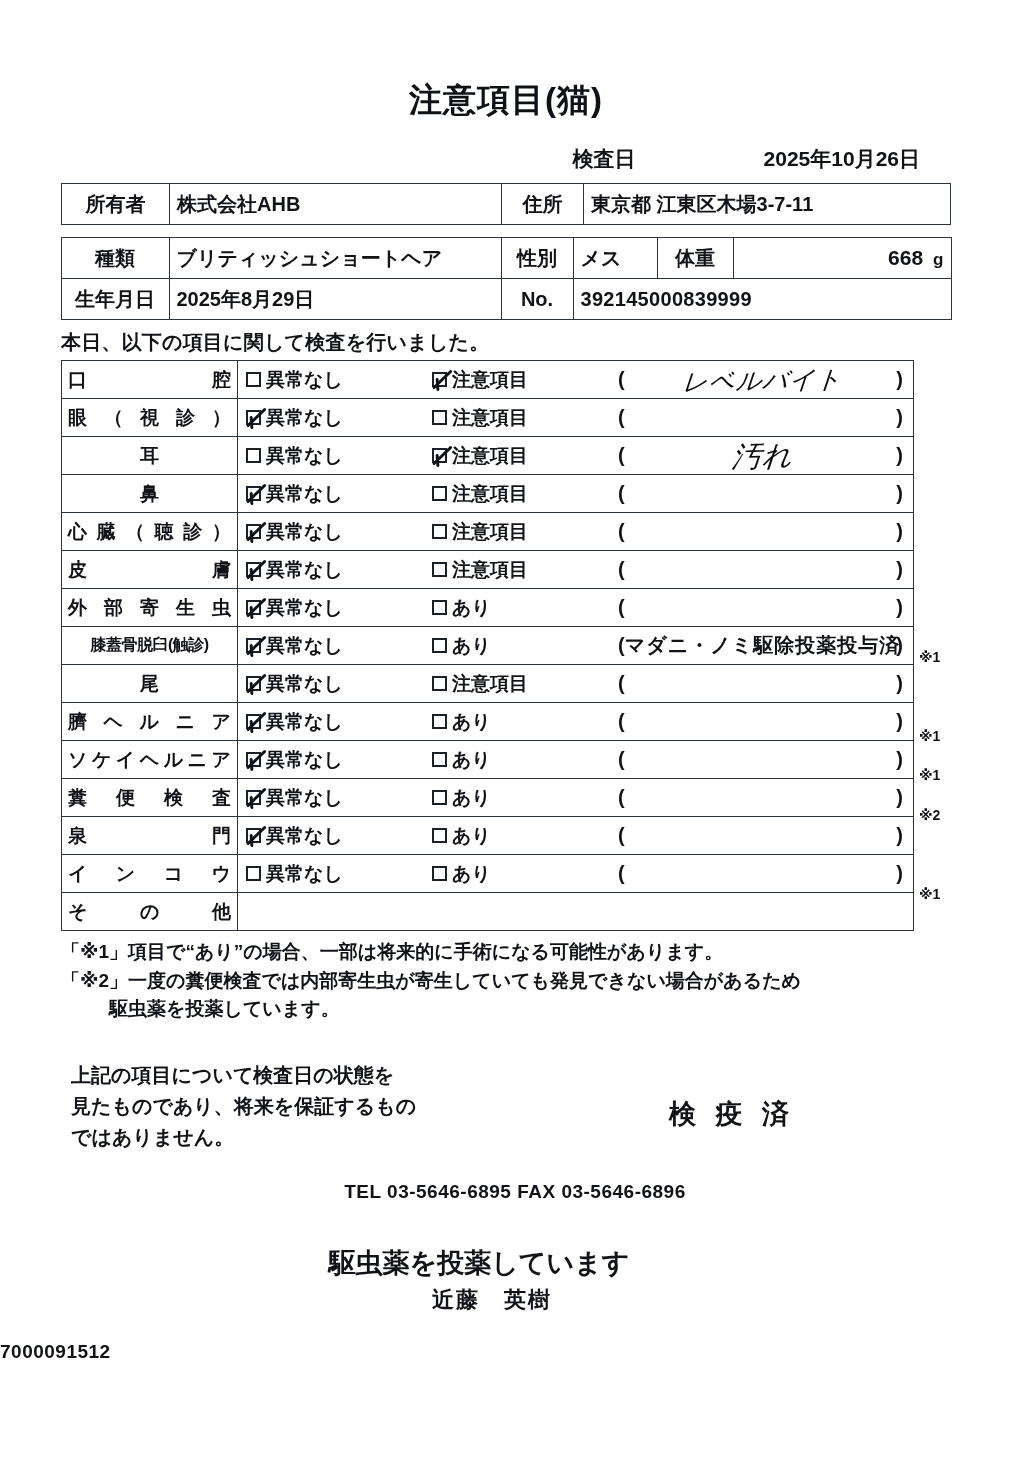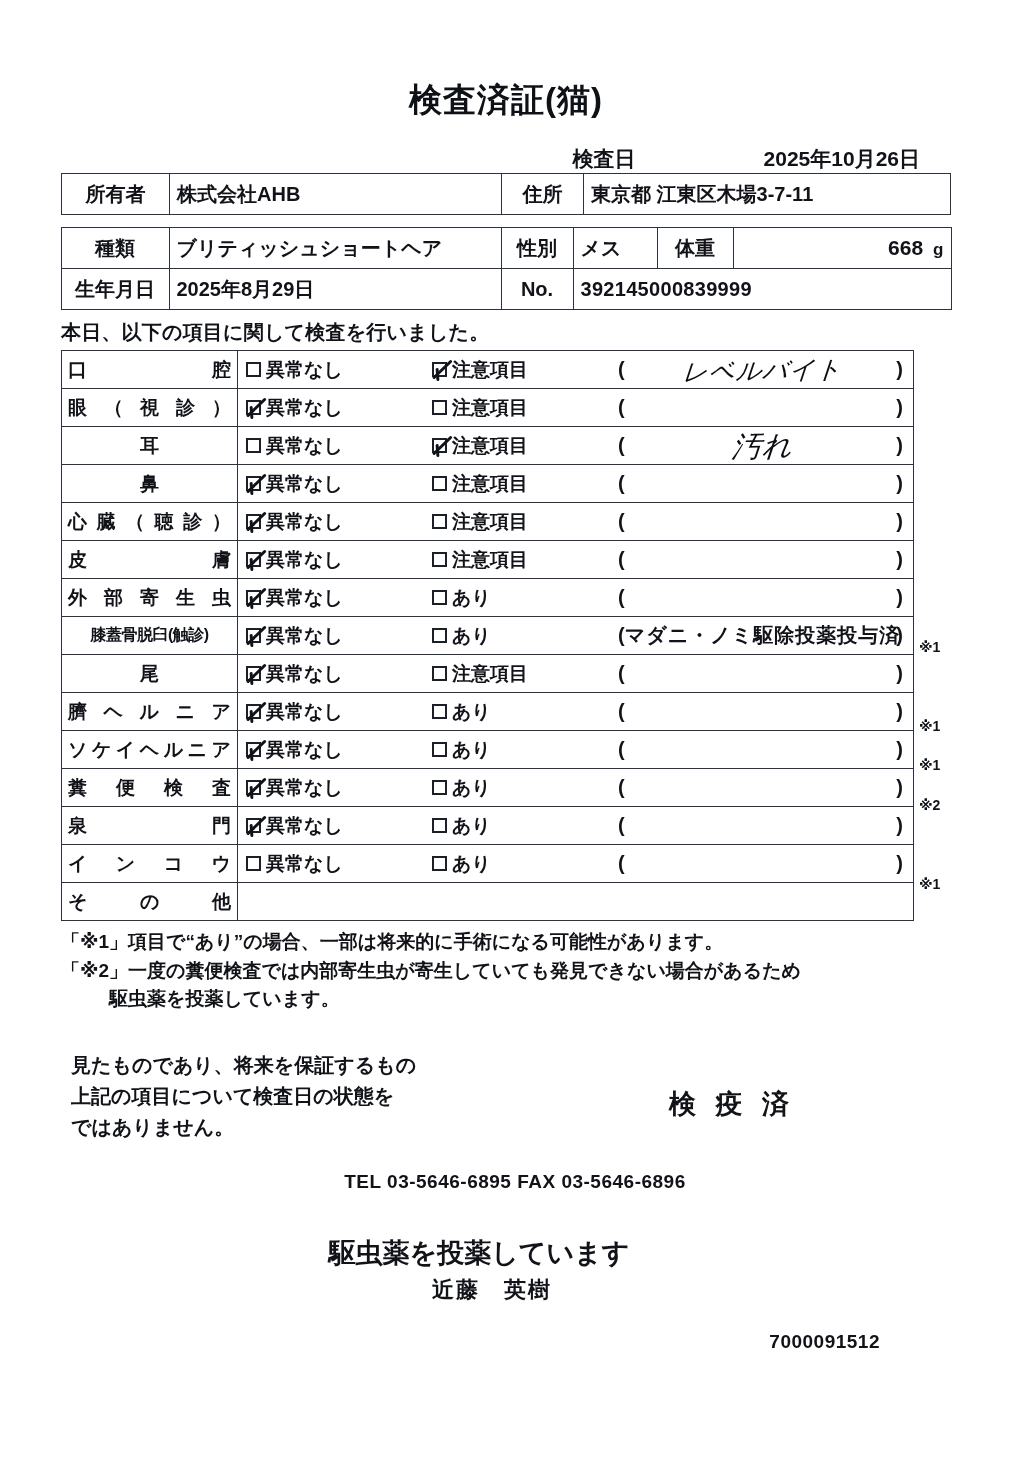--- a/index.html
+++ b/index.html
@@ -56,21 +56,21 @@
     font-size: 20px;
     font-weight: 700;
     height: 41px;
     vertical-align: middle;
     white-space: nowrap;
     overflow: hidden;
   }
   .lbl { text-align: center; }
   .val { text-align: left; }
 
-  .owner-tbl { margin-top: 0; padding-left: 33px; }
+  .owner-tbl { margin-top: 10px; padding-left: 33px; }
   .spec-tbl  { margin-top: 12px; }
 
   .w-owner-lbl { width: 108px; }
   .w-owner-val { width: 332px; }
   .w-addr-lbl  { width: 82px; }
 
   .w-kind-lbl { width: 108px; }
   .w-kind-val { width: 332px; }
   .w-sex-lbl  { width: 72px; }
   .w-sex-val  { width: 84px; }
@@ -274,34 +274,34 @@
   }
   .doctor {
     text-align: center;
     font-size: 22px;
     font-weight: 700;
     margin-top: 4px;
     padding-right: 28px;
     letter-spacing: 2px;
   }
   .refno {
-    text-align: right;
+    text-align: left;
     font-size: 19px;
     font-weight: 700;
     margin-top: 26px;
     padding-right: 132px;
     letter-spacing: 0.5px;
   }
 </style>
 </head>
 <body>
 
 <div class="page">
 
-  <div class="doc-title">検査済証(猫)</div>
+  <div class="doc-title">注意項目(猫)</div>
 
   <div class="exam-date-row">
     <span class="exam-date-label">検査日</span>
     <span class="exam-date-value">2025年10月26日</span>
   </div>
 
   <table class="tbl owner-tbl">
     <tbody>
         <tr>
       <td class="lbl w-owner-lbl">所有者</td>
@@ -715,22 +715,22 @@
     </div>
 
   <div class="footnotes">
     <div>「※1」項目で“あり”の場合、一部は将来的に手術になる可能性があります。</div>
     <div>「※2」一度の糞便検査では内部寄生虫が寄生していても発見できない場合があるため</div>
     <div class="indent">駆虫薬を投薬しています。</div>
   </div>
 
   <div class="mid-block">
     <div class="disclaimer">
+      <div>上記の項目について検査日の状態を</div>
       <div>見たものであり、将来を保証するもの</div>
-      <div>上記の項目について検査日の状態を</div>
       <div>ではありません。</div>
     </div>
     <div class="stamp">検 疫 済</div>
   </div>
 
 
   <div class="tel-line">TEL 03-5646-6895  FAX 03-5646-6896</div>
 
   <div class="clinic">駆虫薬を投薬しています</div>
   <div class="doctor">近藤　英樹</div>

